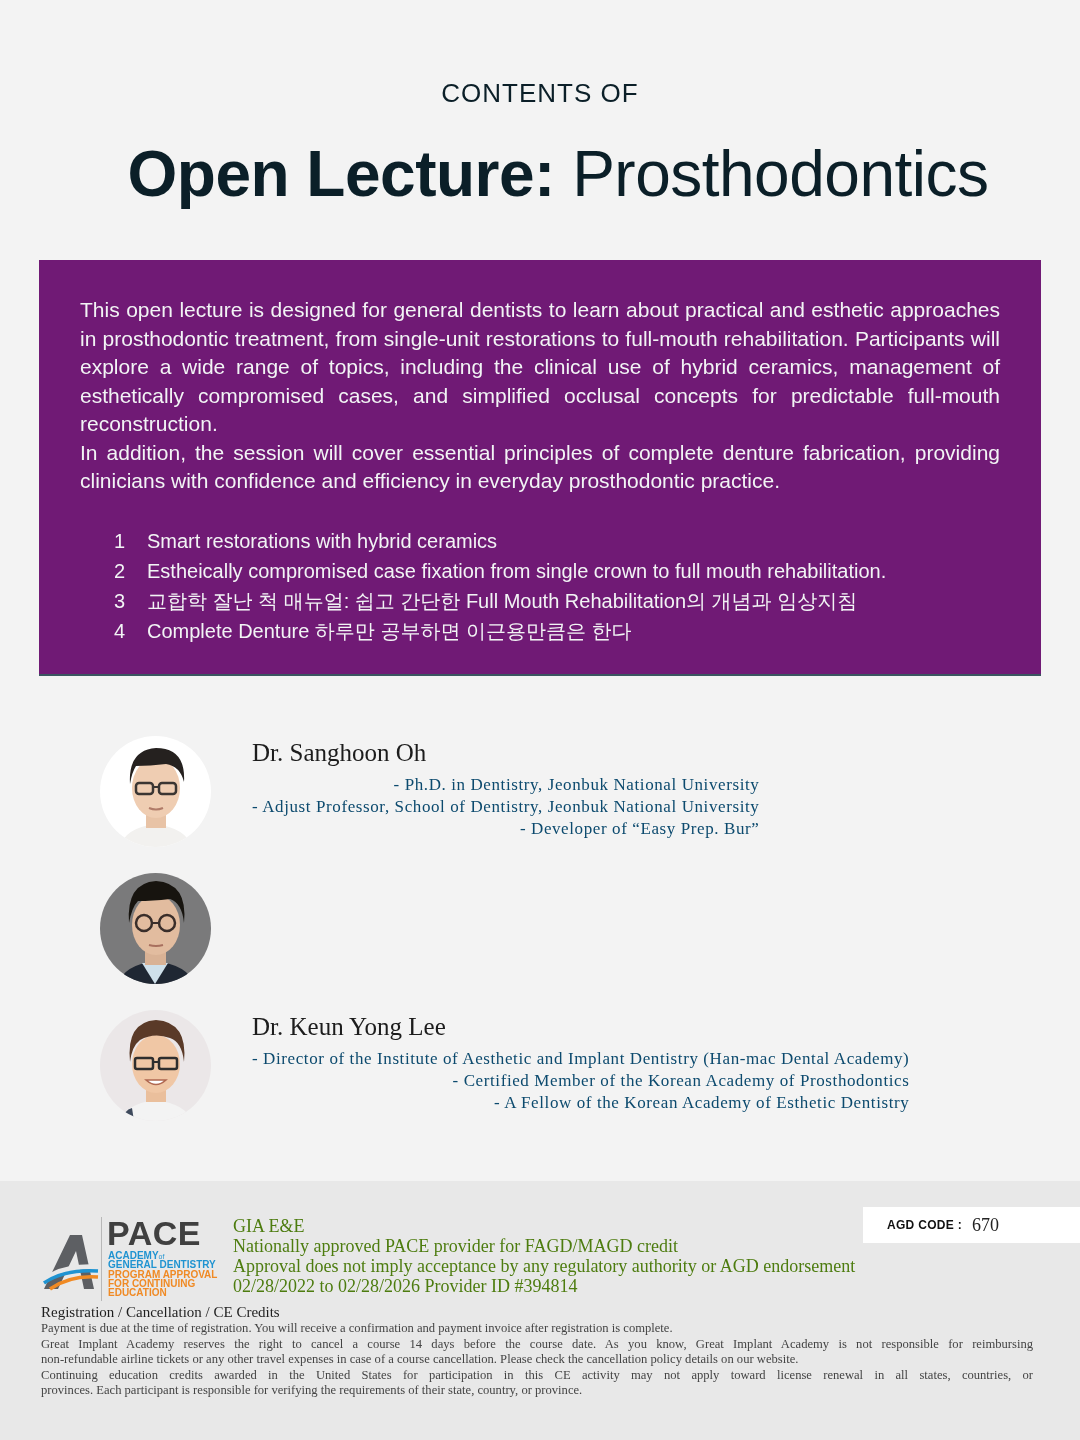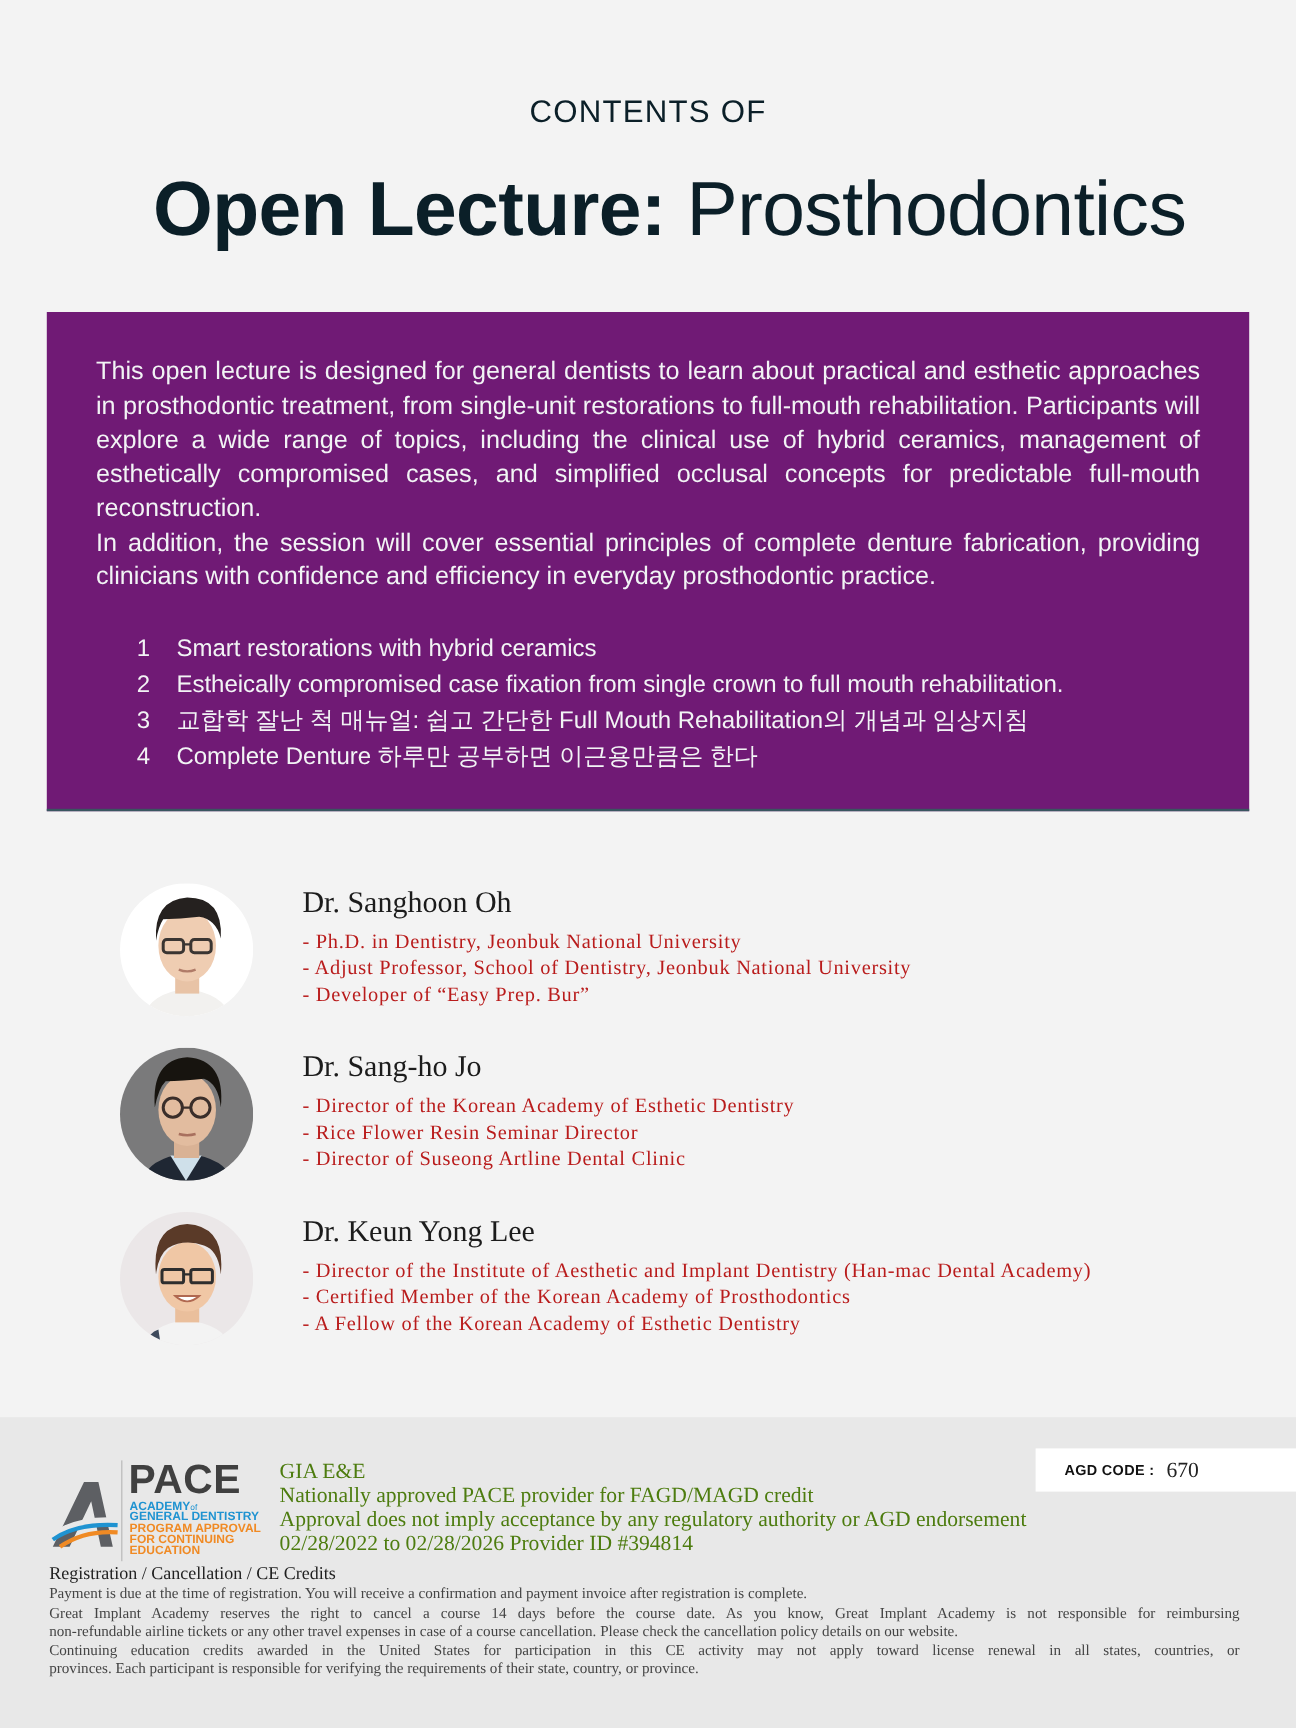--- a/index.html
+++ b/index.html
@@ -39,22 +39,23 @@
   .avatar {
     position: absolute; left: 0; top: 0; width: 111px; height: 111px; border-radius: 50%;
     overflow: hidden;
   }
   .speaker-info { position: absolute; left: 152px; top: 2px; }
   .speaker-name {
     font-family: "Liberation Serif", serif; font-size: 25px; line-height: 30px; color: #1c1c1c;
     margin-bottom: 6px;
   }
   .cred {
-    font-family: "Liberation Serif", serif; font-size: 17px; line-height: 22px; color: #b91c1c;
+    font-family: "Liberation Serif", serif; font-size: 17px; line-height: 22px; color: #0c4a6e;
     letter-spacing: 0.6px;
+    text-align: right;
   }
 
   .footer {
     position: absolute; top: 1181px; left: 0; width: 1080px; height: 259px;
     background: #e8e8e8;
   }
   .pace-logo { position: absolute; left: 40px; top: 36px; width: 180px; height: 84px; }
   .pace-a { position: absolute; left: 0; top: 14px; width: 60px; height: 60px; }
   .pace-divider { position: absolute; left: 61px; top: 0; width: 1px; height: 84px; background: #b8b8b8; }
   .pace-word {
@@ -144,26 +145,20 @@
         <path d="M18 111 Q24 92 55 88 Q88 92 94 111 Z" fill="#1f2733"></path>
         <path d="M42 90 L55 111 L68 90 Z" fill="#cfe0ea"></path>
         <rect x="45" y="70" width="21" height="22" fill="#d9b295"></rect>
         <ellipse cx="56" cy="52" rx="24" ry="30" fill="#e2bc9f"></ellipse>
         <path d="M29 50 Q26 10 56 8 Q88 10 84 50 Q82 30 70 26 Q52 28 38 28 Q32 34 29 50 Z" fill="#17140f"></path>
         <circle cx="44" cy="50" r="8" fill="none" stroke="#3a2e2a" stroke-width="2.5"></circle>
         <circle cx="67" cy="50" r="8" fill="none" stroke="#3a2e2a" stroke-width="2.5"></circle>
         <line x1="52" y1="50" x2="59" y2="50" stroke="#3a2e2a" stroke-width="2"></line>
         <path d="M49 72 Q56 74 63 72" stroke="#a8705e" stroke-width="2" fill="none"></path>
       </svg>
-    </div>
-    <div class="speaker-info">
-      <div class="speaker-name">Dr. Sang-ho Jo</div>
-      <div class="cred">- Director of the Korean Academy of Esthetic Dentistry</div>
-      <div class="cred">- Rice Flower Resin Seminar Director</div>
-      <div class="cred">- Director of Suseong Artline Dental Clinic</div>
     </div>
   </div>
 
   <div class="speaker">
     <div class="avatar">
       <svg width="111" height="111" viewBox="0 0 111 111">
         <rect width="111" height="111" fill="#ebe7e8"></rect>
         <path d="M20 111 Q26 94 55 90 Q86 94 92 111 Z" fill="#f3f3f3"></path>
         <path d="M22 111 Q24 100 32 98 L34 111 Z" fill="#3e4a5c"></path>
         <rect x="46" y="72" width="20" height="20" fill="#eabf9c"></rect>

